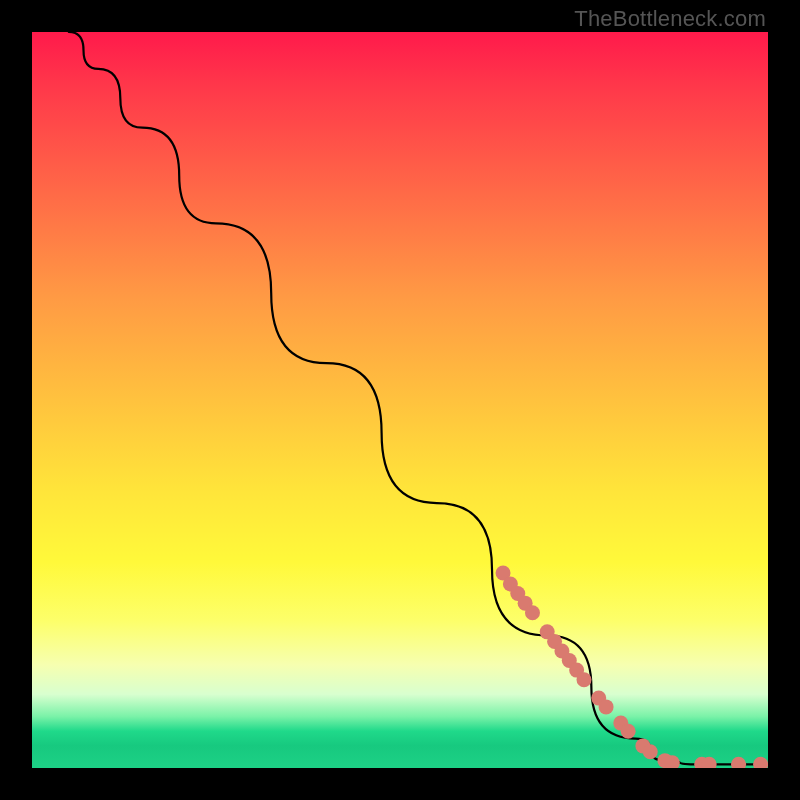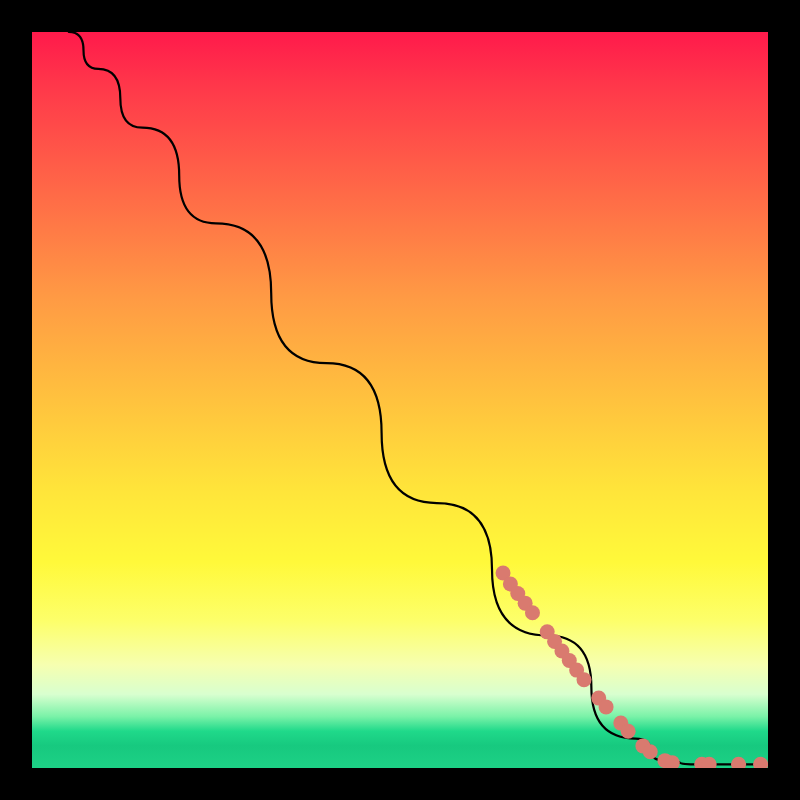--- a/index.html
+++ b/index.html
@@ -85,13 +85,14 @@
           <circle cx="618.24" cy="719.808" r="7.5" fill="#d97a6f"></circle>
           <circle cx="632.96" cy="728.64" r="7.5" fill="#d97a6f"></circle>
           <circle cx="640.32" cy="730.848" r="7.5" fill="#d97a6f"></circle>
           <circle cx="669.76" cy="732.32" r="7.5" fill="#d97a6f"></circle>
           <circle cx="677.12" cy="732.32" r="7.5" fill="#d97a6f"></circle>
           <circle cx="706.56" cy="732.32" r="7.5" fill="#d97a6f"></circle>
           <circle cx="728.64" cy="732.32" r="7.5" fill="#d97a6f"></circle>
         </g>
     </svg>
   </div>
+  <div class="attribution">TheBottleneck.com</div>
 </div>
 
 </body></html>

